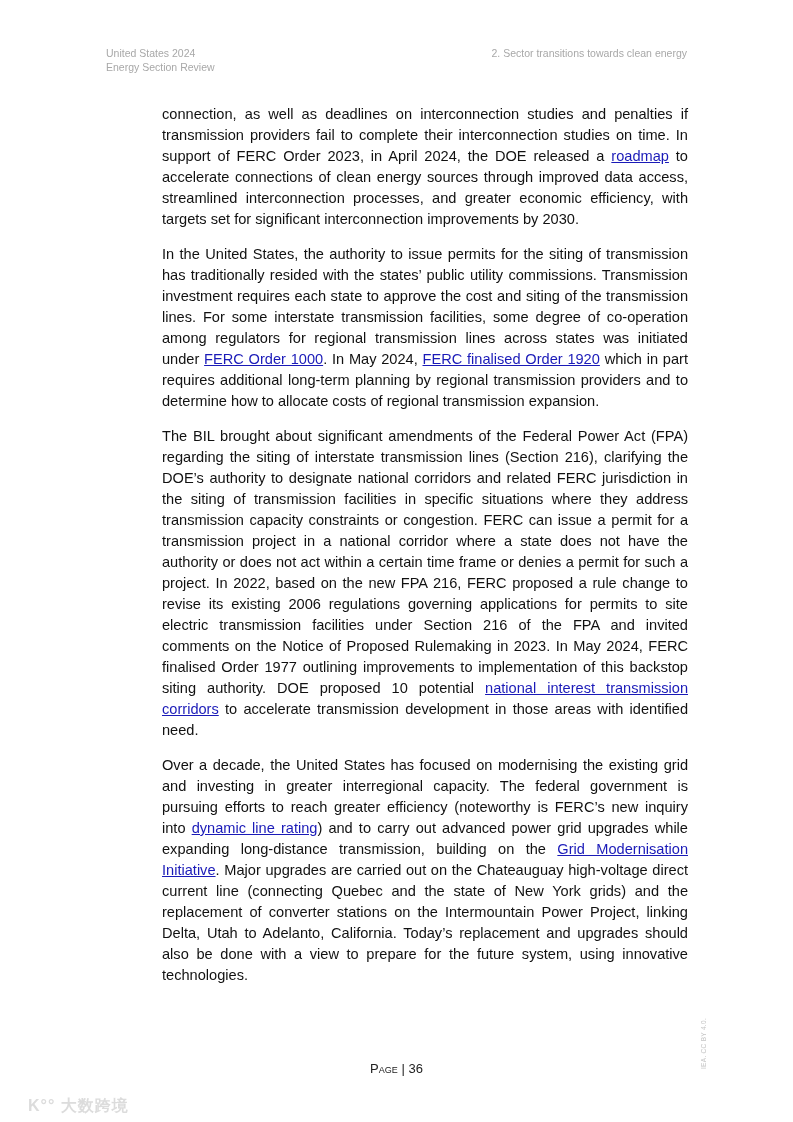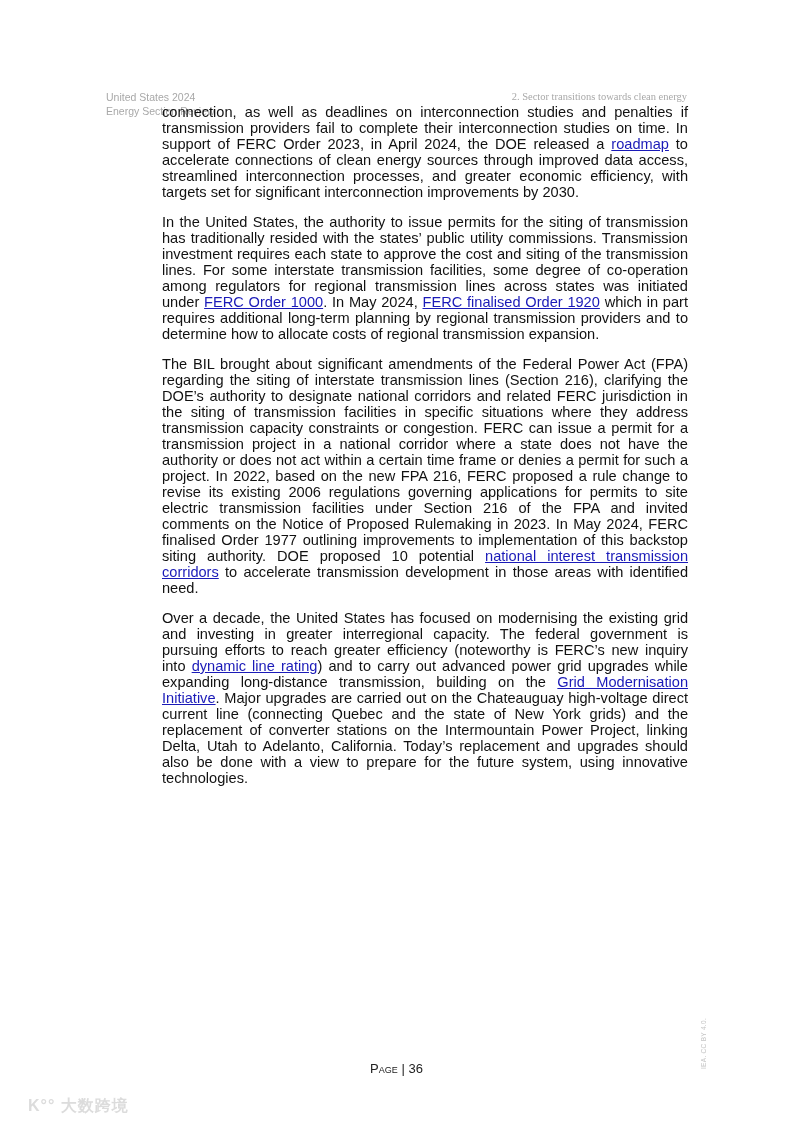--- a/index.html
+++ b/index.html
@@ -1,22 +1,22 @@
 <!DOCTYPE html>
 <html><head>
 <meta charset="utf-8">
 <style>
   html, body { margin: 0; padding: 0; background: #ffffff; }
   body { width: 793px; height: 1122px; position: relative; overflow: hidden;
          font-family: "Liberation Sans", sans-serif; color: #111111; }
-  .hdr { position: absolute; top: 46px; font-size: 10.5px; color: #a8a8a8; line-height: 14px; margin-top: 44px; }
+  .hdr { position: absolute; top: 46px; font-size: 10.5px; color: #a8a8a8; line-height: 14px; }
   .hdr-left { left: 106px; }
-  .hdr-right { right: 106px; text-align: left; font-family: Liberation Serif, serif; }
+  .hdr-right { right: 106px; text-align: left; }
   .content { position: absolute; left: 162px; top: 104px; width: 526px; }
-  .para { font-size: 14.6px; line-height: 16px; text-align: justify; margin: 0 0 14px 0; }
+  .para { font-size: 14.6px; line-height: 21px; text-align: justify; margin: 0 0 14px 0; }
   a.lnk { color: #1a1ab8; text-decoration: underline; }
   .footer { position: absolute; top: 1061px; left: 0; width: 793px; text-align: center;
             font-size: 13px; color: #222; }
   .footer .pg { font-variant: small-caps; }
   .license { position: absolute; left: 700px; top: 1018px; writing-mode: vertical-rl;
              transform: rotate(180deg); font-size: 6.5px; color: #c4c4c4; letter-spacing: 0.3px; }
   .watermark { position: absolute; left: 8px; top: 1096px; font-size: 16px; color: #dcdcdc;
                font-weight: bold; letter-spacing: 1px; margin-left: 20px; }
 </style>
 </head>

